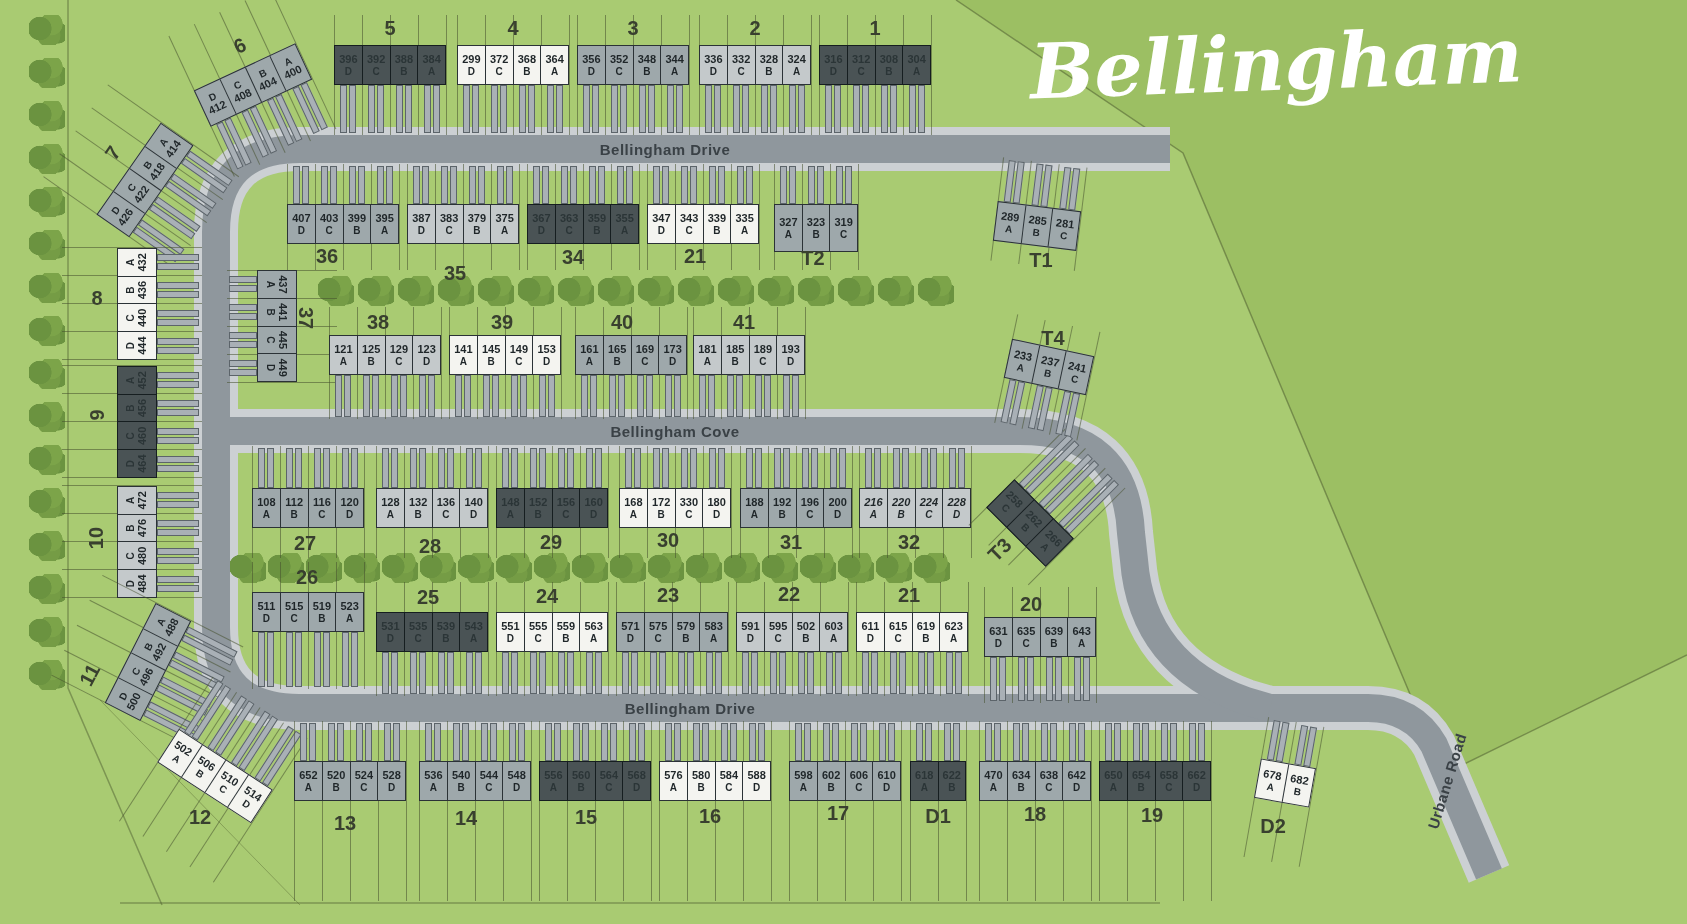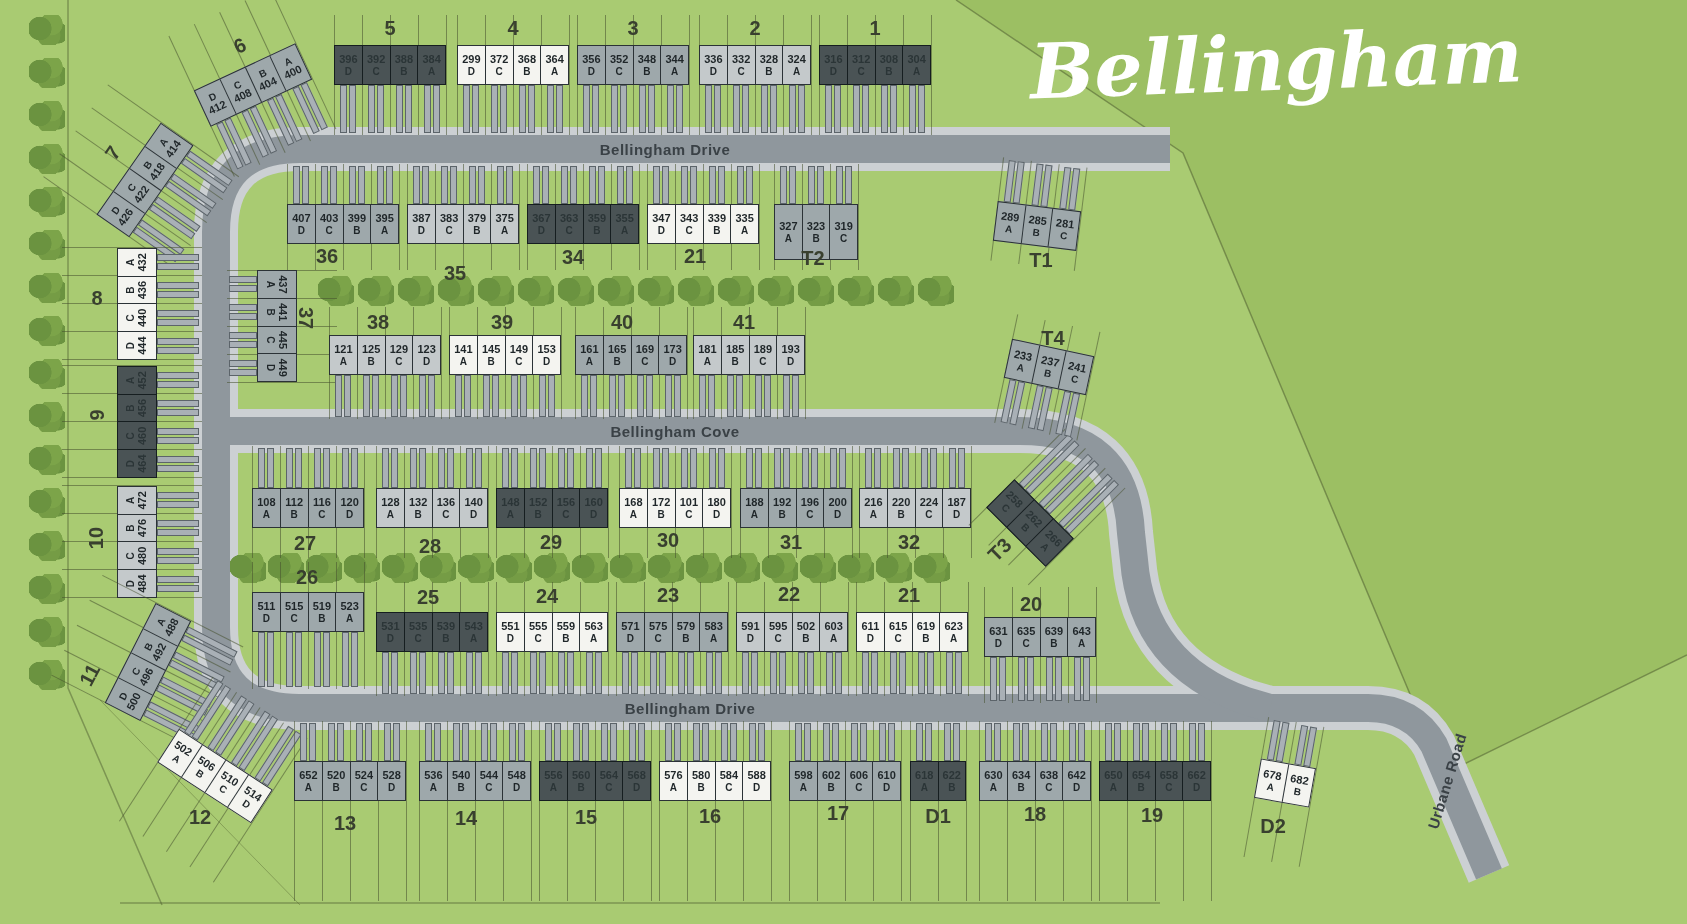--- a/index.html
+++ b/index.html
@@ -655,21 +655,21 @@
         <div class="stub" style="left: 6px; height: 38px; top: -38px;"></div>
         <div class="stub" style="left: 15px; height: 38px; top: -38px;"></div>
         <div class="stub" style="left: 34px; height: 38px; top: -38px;"></div>
         <div class="stub" style="left: 43px; height: 38px; top: -38px;"></div>
         <div class="stub" style="left: 62px; height: 38px; top: -38px;"></div>
         <div class="stub" style="left: 71px; height: 38px; top: -38px;"></div>
         <div class="stub" style="left: 90px; height: 38px; top: -38px;"></div>
         <div class="stub" style="left: 99px; height: 38px; top: -38px;"></div>
         <div class="cells">
           <div class="cell">
-            <span class="num">630</span>
+            <span class="num">470</span>
             <span class="ltr">A</span>
           </div>
           <div class="cell">
             <span class="num">634</span>
             <span class="ltr">B</span>
           </div>
           <div class="cell">
             <span class="num">638</span>
             <span class="ltr">C</span>
           </div>
@@ -1071,21 +1071,21 @@
         <div class="cells">
           <div class="cell">
             <span class="num">168</span>
             <span class="ltr">A</span>
           </div>
           <div class="cell">
             <span class="num">172</span>
             <span class="ltr">B</span>
           </div>
           <div class="cell">
-            <span class="num">101</span>
+            <span class="num">330</span>
             <span class="ltr">C</span>
           </div>
           <div class="cell">
             <span class="num">180</span>
             <span class="ltr">D</span>
           </div>
         </div>
       </div>
       <div class="blabel" style="left: 668px; top: 540px; transform: translate(-50%, -50%) rotate(0deg);">30</div>
       <div class="bldg sh-medium" style="left: 740px; top: 488px; width: 112px; height: 40px; transform: rotate(0deg);">
@@ -1115,21 +1115,21 @@
             <span class="num">196</span>
             <span class="ltr">C</span>
           </div>
           <div class="cell">
             <span class="num">200</span>
             <span class="ltr">D</span>
           </div>
         </div>
       </div>
       <div class="blabel" style="left: 791px; top: 542px; transform: translate(-50%, -50%) rotate(0deg);">31</div>
-      <div class="bldg sh-light" style="left: 859px; top: 488px; width: 112px; height: 40px; transform: rotate(0deg);">
+      <div class="bldg sh-light" style="left: 859px; top: 488px; width: 112px; height: 40px; transform: rotate(0deg); font-style: italic;">
         <div class="lot" style="left: -0.5px; top: -42px; height: 112px;"></div>
         <div class="lot" style="left: 27.5px; top: -42px; height: 112px;"></div>
         <div class="lot" style="left: 55.5px; top: -42px; height: 112px;"></div>
         <div class="lot" style="left: 83.5px; top: -42px; height: 112px;"></div>
         <div class="lot" style="left: 111.5px; top: -42px; height: 112px;"></div>
         <div class="stub" style="left: 6px; height: 40px; top: -40px;"></div>
         <div class="stub" style="left: 15px; height: 40px; top: -40px;"></div>
         <div class="stub" style="left: 34px; height: 40px; top: -40px;"></div>
         <div class="stub" style="left: 43px; height: 40px; top: -40px;"></div>
         <div class="stub" style="left: 62px; height: 40px; top: -40px;"></div>
@@ -1143,21 +1143,21 @@
           </div>
           <div class="cell">
             <span class="num">220</span>
             <span class="ltr">B</span>
           </div>
           <div class="cell">
             <span class="num">224</span>
             <span class="ltr">C</span>
           </div>
           <div class="cell">
-            <span class="num">187</span>
+            <span class="num">228</span>
             <span class="ltr">D</span>
           </div>
         </div>
       </div>
       <div class="blabel" style="left: 909px; top: 542px; transform: translate(-50%, -50%) rotate(0deg);">32</div>
       <div class="bldg sh-white" style="left: 647px; top: 204px; width: 112px; height: 40px; transform: rotate(0deg);">
         <div class="lot" style="left: -0.5px; top: -40px; height: 106px;"></div>
         <div class="lot" style="left: 27.5px; top: -40px; height: 106px;"></div>
         <div class="lot" style="left: 55.5px; top: -40px; height: 106px;"></div>
         <div class="lot" style="left: 83.5px; top: -40px; height: 106px;"></div>
@@ -1522,21 +1522,21 @@
             <span class="num">285</span>
             <span class="ltr">B</span>
           </div>
           <div class="cell">
             <span class="num">281</span>
             <span class="ltr">C</span>
           </div>
         </div>
       </div>
       <div class="blabel" style="left: 1041px; top: 260px; transform: translate(-50%, -50%) rotate(0deg);">T1</div>
-      <div class="bldg sh-medium" style="left: 774px; top: 204px; width: 84px; height: 56px; transform: rotate(0deg);">
+      <div class="bldg sh-medium" style="left: 774px; top: 204px; width: 84px; height: 48px; transform: rotate(0deg);">
         <div class="lot" style="left: -0.5px; top: -40px; height: 106px;"></div>
         <div class="lot" style="left: 27.5px; top: -40px; height: 106px;"></div>
         <div class="lot" style="left: 55.5px; top: -40px; height: 106px;"></div>
         <div class="lot" style="left: 83.5px; top: -40px; height: 106px;"></div>
         <div class="stub" style="left: 6px; height: 38px; top: -38px;"></div>
         <div class="stub" style="left: 15px; height: 38px; top: -38px;"></div>
         <div class="stub" style="left: 34px; height: 38px; top: -38px;"></div>
         <div class="stub" style="left: 43px; height: 38px; top: -38px;"></div>
         <div class="stub" style="left: 62px; height: 38px; top: -38px;"></div>
         <div class="stub" style="left: 71px; height: 38px; top: -38px;"></div>

